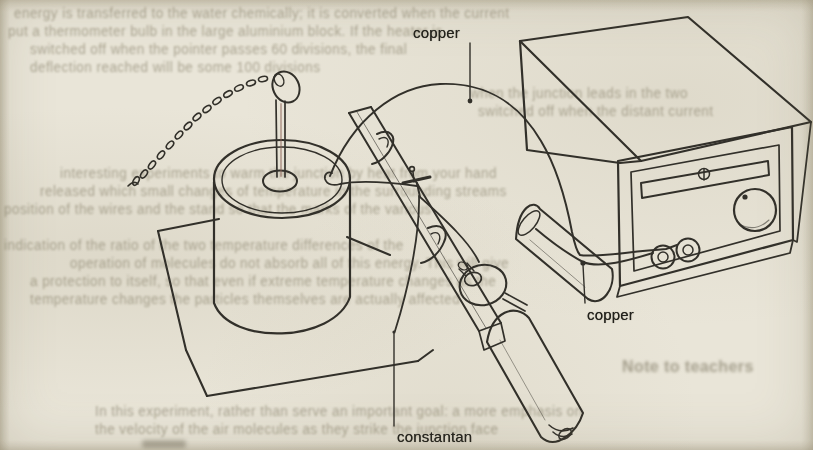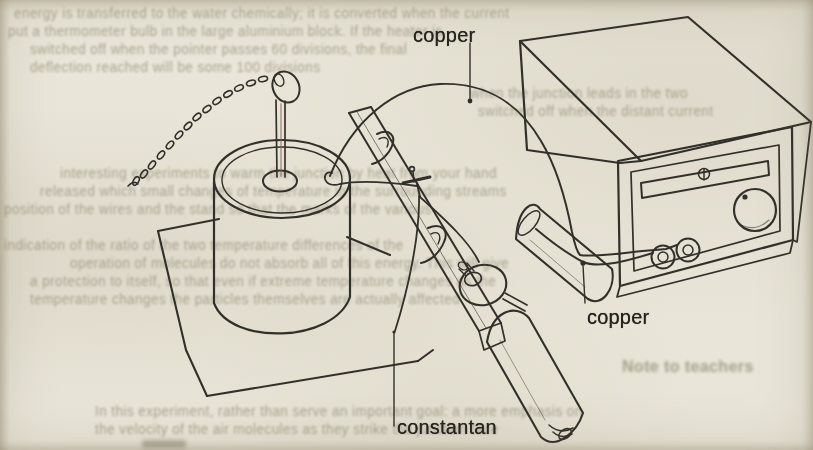--- a/index.html
+++ b/index.html
@@ -33,21 +33,21 @@
     font-size:16px;font-weight:bold;letter-spacing:.4px;
     color:rgba(120,114,92,.60);
     filter:blur(1.35px);
   }
   .smudge{
     position:absolute;background:rgba(90,84,66,.38);filter:blur(2px);border-radius:3px;
   }
   
   .fig-label{
     position:absolute;white-space:nowrap;
-    font-size:20px;color:#23221c;letter-spacing:.2px;
+    font-size:15px;color:#23221c;letter-spacing:.2px;
     text-shadow:0 0 .7px rgba(35,34,28,.85);
   }
   svg.art{position:absolute;left:0;top:0;}
 </style>
 </head>
 <body>
 
 <div class="page">
 
   <div class="ghost-line" style="left:14px;top:6px;width:790px">energy is transferred to the water chemically; it is converted when the current</div>
@@ -210,15 +210,15 @@
         <path d="M585,303 L583,265"></path>
         <circle cx="583" cy="263" r="2.6" fill="#32302a" stroke="none"></circle>
         <path d="M394,426 L394,333"></path>
         <circle cx="394" cy="332" r="1.6" fill="#32302a" stroke="none"></circle>
       </g>
     </g>
   </svg>
 
   <div class="fig-label" style="left:413px;top:24px">copper</div>
   <div class="fig-label" style="left:587px;top:306px">copper</div>
-  <div class="fig-label" style="left:397px;top:416px">constantan</div>
+  <div class="fig-label" style="left:397px;top:428px">constantan</div>
 
 </div>
 
 </body></html>

